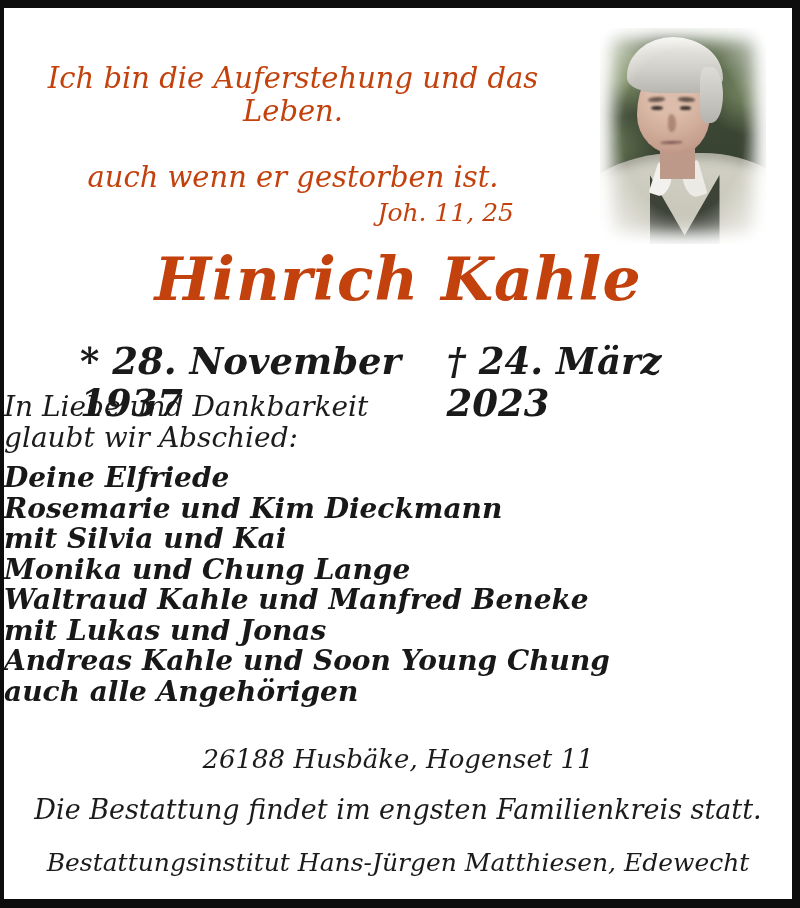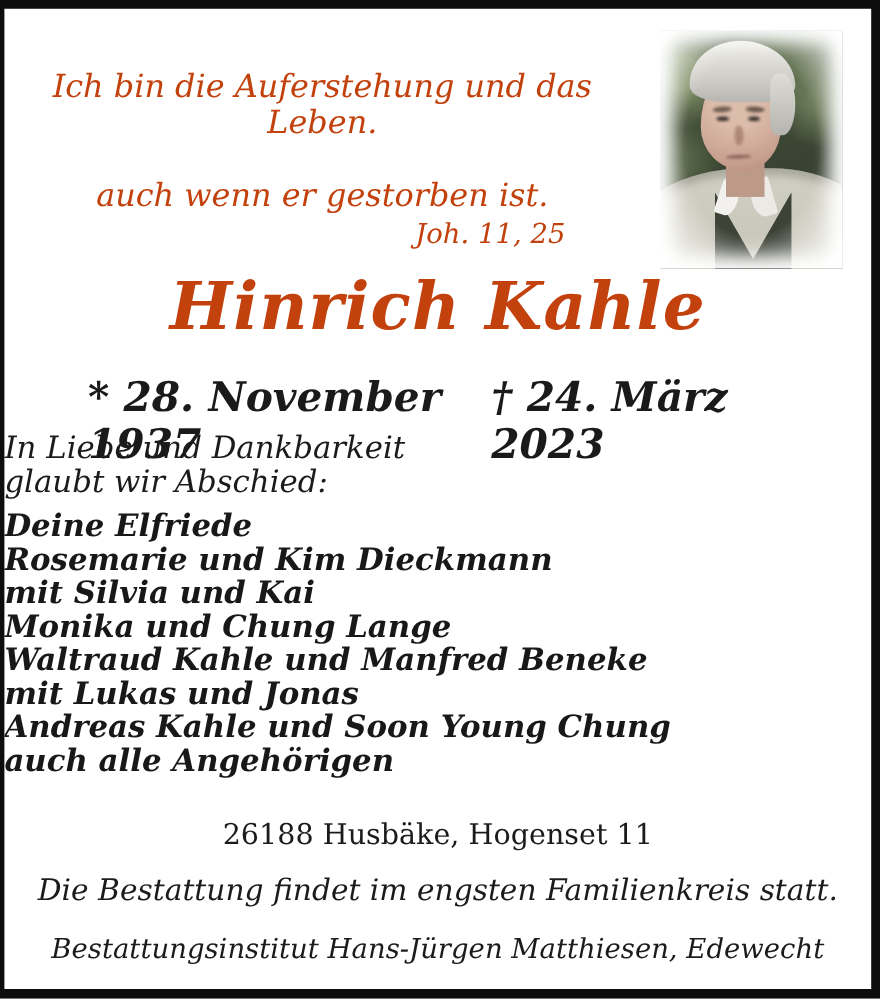--- a/index.html
+++ b/index.html
@@ -111,21 +111,21 @@
   .mourners{
     left:0;top:455px;width:100%;
     text-align:left;
     font-weight:bold;font-style:italic;
     font-size:28px;line-height:30.5px;
     color:#181818;
   }
   .mourners span{display:block;}
   .address{
     left:0;top:736px;width:100%;
-    text-align:center;
+    text-align:center;font-style:italic;
     font-size:26px;
   }
   .funeral-note{
     left:0;top:786px;width:100%;
     text-align:center;font-style:italic;
     font-size:27px;
   }
   .institute{
     left:0;top:840px;width:100%;
     text-align:center;font-style:italic;

